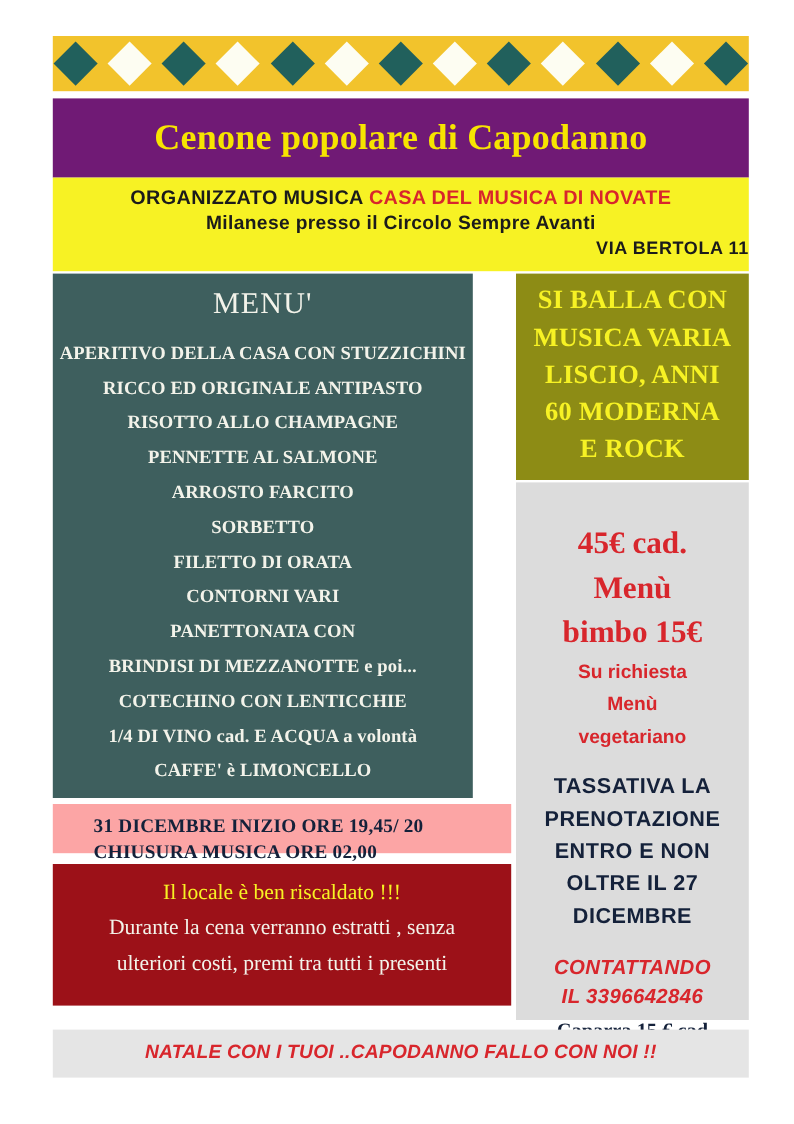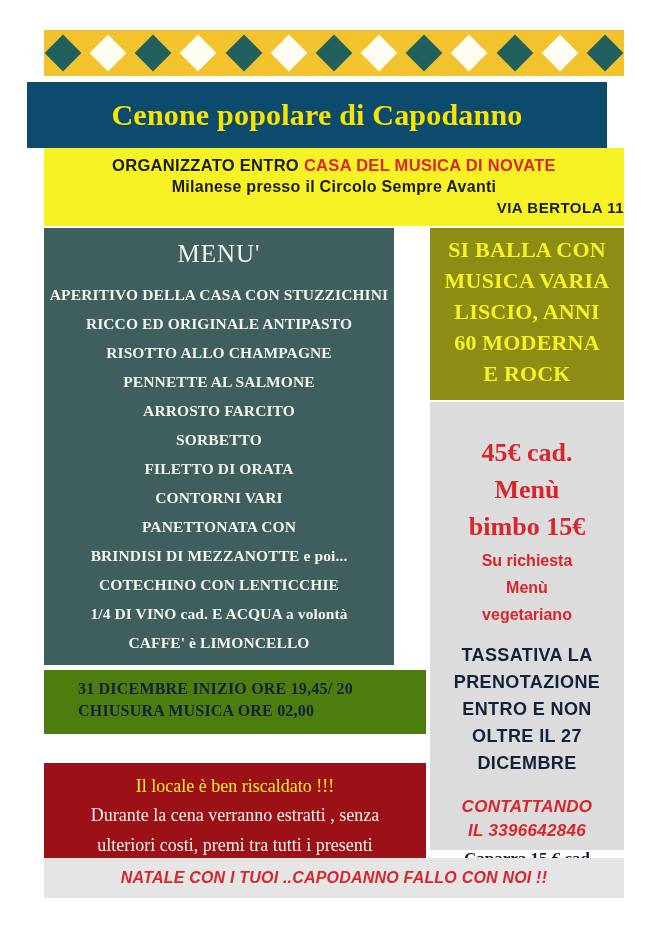--- a/index.html
+++ b/index.html
@@ -40,25 +40,25 @@
     height: 26px;
     transform: rotate(45deg);
     flex: 0 0 auto;
   }
   .diamond.dark { background: #21605c; }
   .diamond.light { background: #fdfdf2; }
 
   
   .header-block {
     position: absolute;
-    left: 27px;
+    left: 44px;
     top: 82px;
     width: 580px;
     height: 66px;
-    background: #0c4a6e;
+    background: #701a75;
     display: flex;
     align-items: center;
     justify-content: center;
   }
   .header-title {
     color: #f7e400;
     font-family: "Liberation Serif", serif;
     font-weight: bold;
     font-size: 30px;
     letter-spacing: 0.2px;
@@ -209,39 +209,39 @@
     font-size: 17px;
     margin-top: 6px;
   }
 
   
   .times-bar {
     position: absolute;
     left: 44px;
     top: 670px;
     width: 382px;
-    height: 64px;
-    background: #4d7c0f;
+    height: 41px;
+    background: #fca5a5;
     box-sizing: border-box;
     padding: 8px 0 0 34px;
   }
   .times-line {
     color: #14213a;
     font-family: "Liberation Serif", serif;
     font-weight: bold;
     font-size: 16px;
     line-height: 22px;
     letter-spacing: 0.2px;
   }
 
   
   .notes-box {
     position: absolute;
     left: 44px;
-    top: 763px;
+    top: 720px;
     width: 382px;
     height: 118px;
     background: #9c1118;
     box-sizing: border-box;
     text-align: center;
     padding-top: 9px;
   }
   .notes-line1 {
     color: #f7f224;
     font-family: "Liberation Serif", serif;
@@ -295,21 +295,21 @@
     <span class="diamond dark"></span>
     <span class="diamond light"></span>
     <span class="diamond dark"></span>
   </div>
 
   <div class="header-block">
     <div class="header-title">Cenone popolare di Capodanno</div>
   </div>
 
   <div class="subtitle-block">
-    <div class="sub-line1"><span>ORGANIZZATO ENTRO </span><span class="red">CASA DEL MUSICA DI NOVATE</span></div>
+    <div class="sub-line1"><span>ORGANIZZATO MUSICA </span><span class="red">CASA DEL MUSICA DI NOVATE</span></div>
     <div class="sub-line2">Milanese presso il Circolo Sempre Avanti</div>
     <div class="sub-line3">VIA BERTOLA 11</div>
   </div>
 
   <div class="menu-panel">
     <div class="menu-title">MENU'</div>
     <div class="menu-item">APERITIVO DELLA CASA CON STUZZICHINI</div>
     <div class="menu-item">RICCO ED ORIGINALE ANTIPASTO</div>
     <div class="menu-item">RISOTTO ALLO CHAMPAGNE</div>
     <div class="menu-item">PENNETTE AL SALMONE</div>

